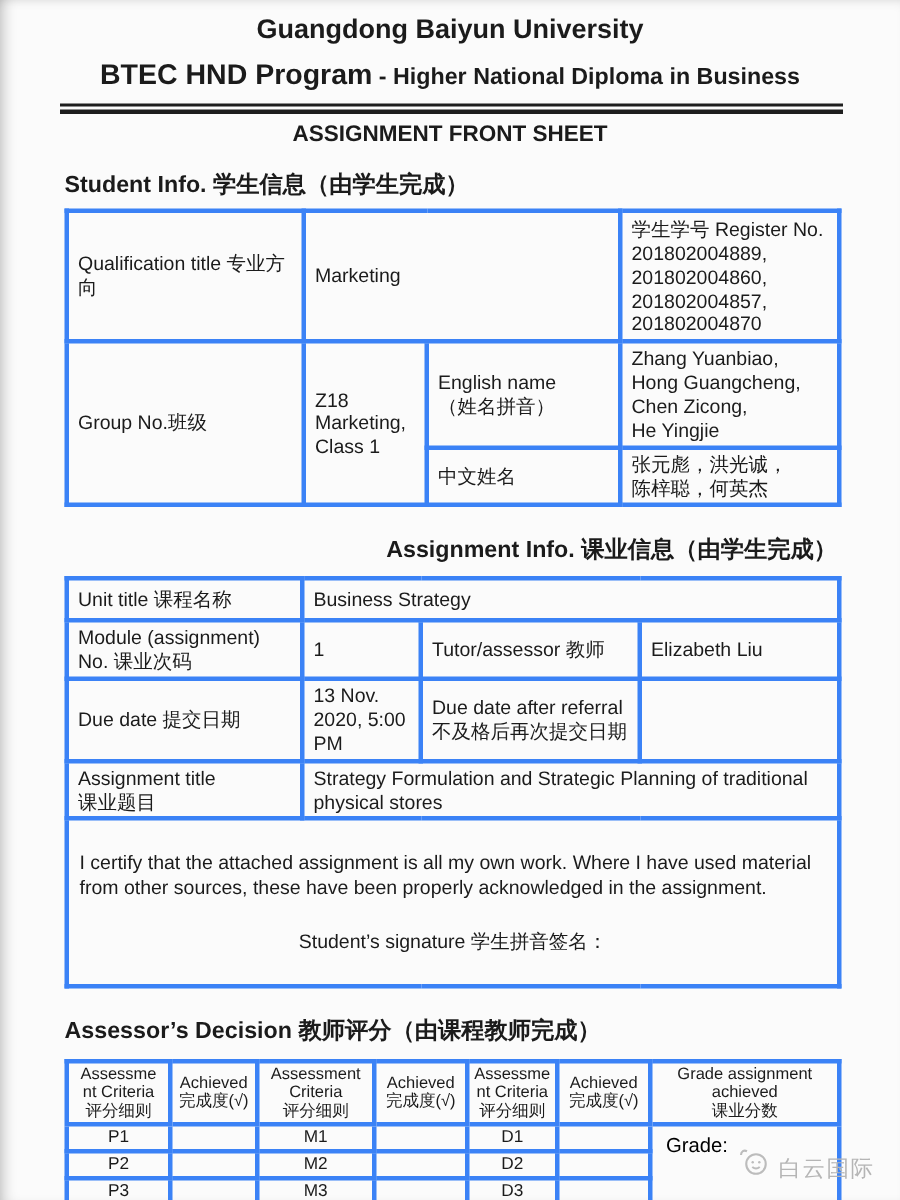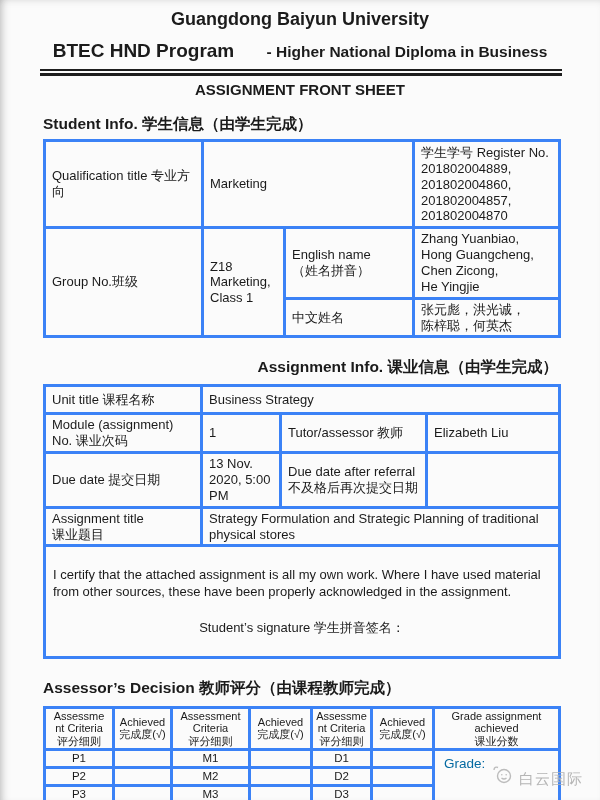--- a/index.html
+++ b/index.html
@@ -16,21 +16,21 @@
     overflow:hidden;
     box-shadow: inset 8px 0 10px -7px rgba(0,0,0,0.28), inset 0 5px 8px -5px rgba(0,0,0,0.12);
     padding-top:9px;
   }
   .content { margin-left:43px; width:515px; }
 
   
   .hdr-univ { text-align:center; font-size:18px; font-weight:bold; line-height:20px; }
   .hdr-prog { text-align:center; margin-top:11px; line-height:22px; font-weight:bold; }
   .prog-main { font-size:19px; }
-  .prog-sub  { font-size:15.5px;padding-left:28px; }
+  .prog-sub  { font-size:15.5px; }
   .rule {
     margin-left:40px; width:522px;
     margin-top:6px; height:7px;
     border-top:2px solid #1e1e1e;
     border-bottom:3px solid #1e1e1e;
   }
   .sheet-title { text-align:center; font-size:15px; font-weight:bold; margin-top:5px; line-height:18px; }
 
   
   .sec-heading { font-size:15.5px; font-weight:bold; line-height:19px; }
@@ -63,21 +63,21 @@
   .t2 .r4 { height:33px; }
   .t2 .r5 { height:61px; }
   .cert-cell { vertical-align:top; padding:4px 7px; }
   .cert-text { font-size:13px; line-height:1.3; }
   .cert-sign { text-align:center; font-size:13px; margin-top:3px; }
 
   .t3 td { font-size:11.5px; line-height:13px; text-align:center; padding:1px 3px; }
   .t3 .hrow td { font-size:11px; line-height:12.5px; border-bottom:2px solid #2e2e2e; height:36px; }
   .t3 .brow { height:15px; }
   .grade-cell { position:relative; text-align:left; vertical-align:top; }
-  .gc-item { position:absolute; left:9px; font-size:13.5px; line-height:16px; white-space:pre-line; color:#0369a1; }
+  .gc-item { position:absolute; left:9px; font-size:13.5px; line-height:16px; white-space:pre-line; color:#000000; }
   .gc-grade { top:5px; }
   .gc-sign  { top:47px; }
 
   
   .watermark {
     position:absolute; left:490px; top:763px;
     display:flex; align-items:flex-end; gap:3px;
     color:#b5b5b5;
   }
   .wm-text { font-size:15px; letter-spacing:1px; line-height:20px; }

